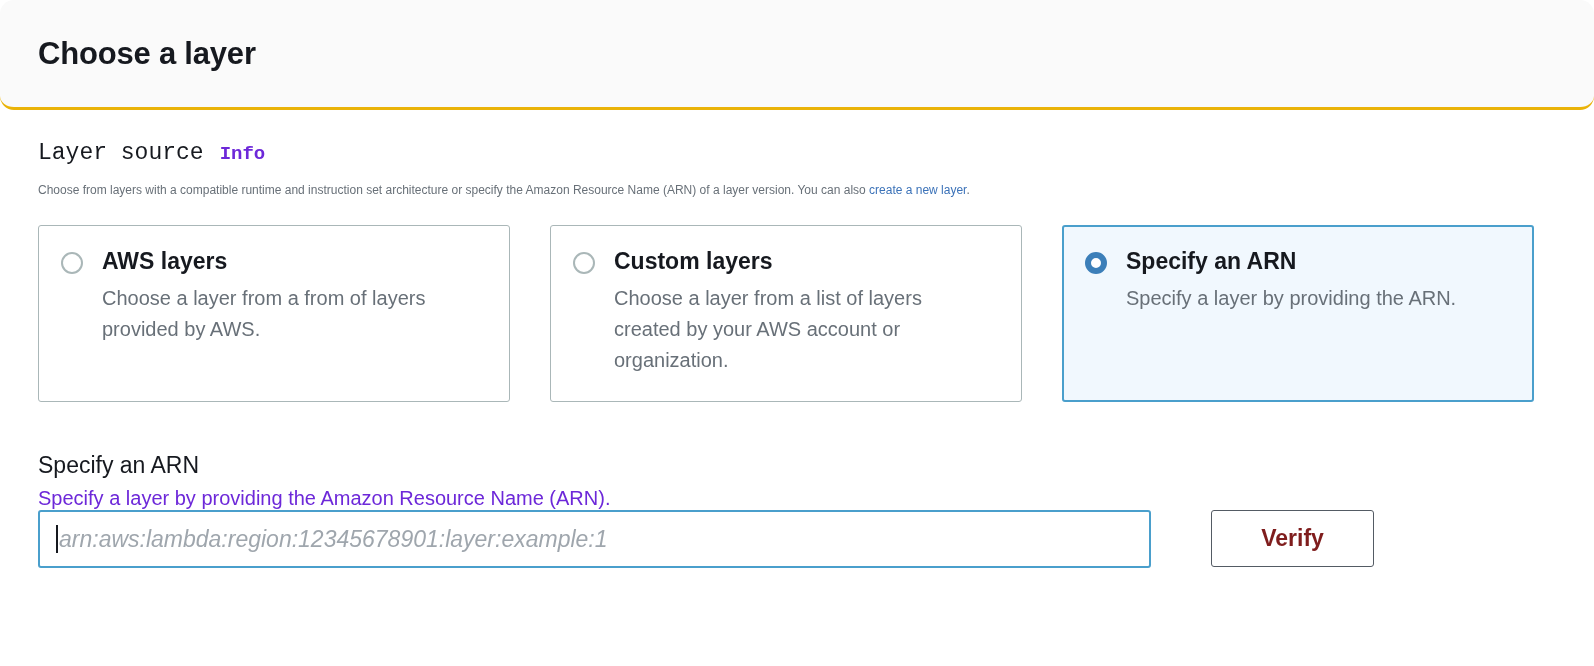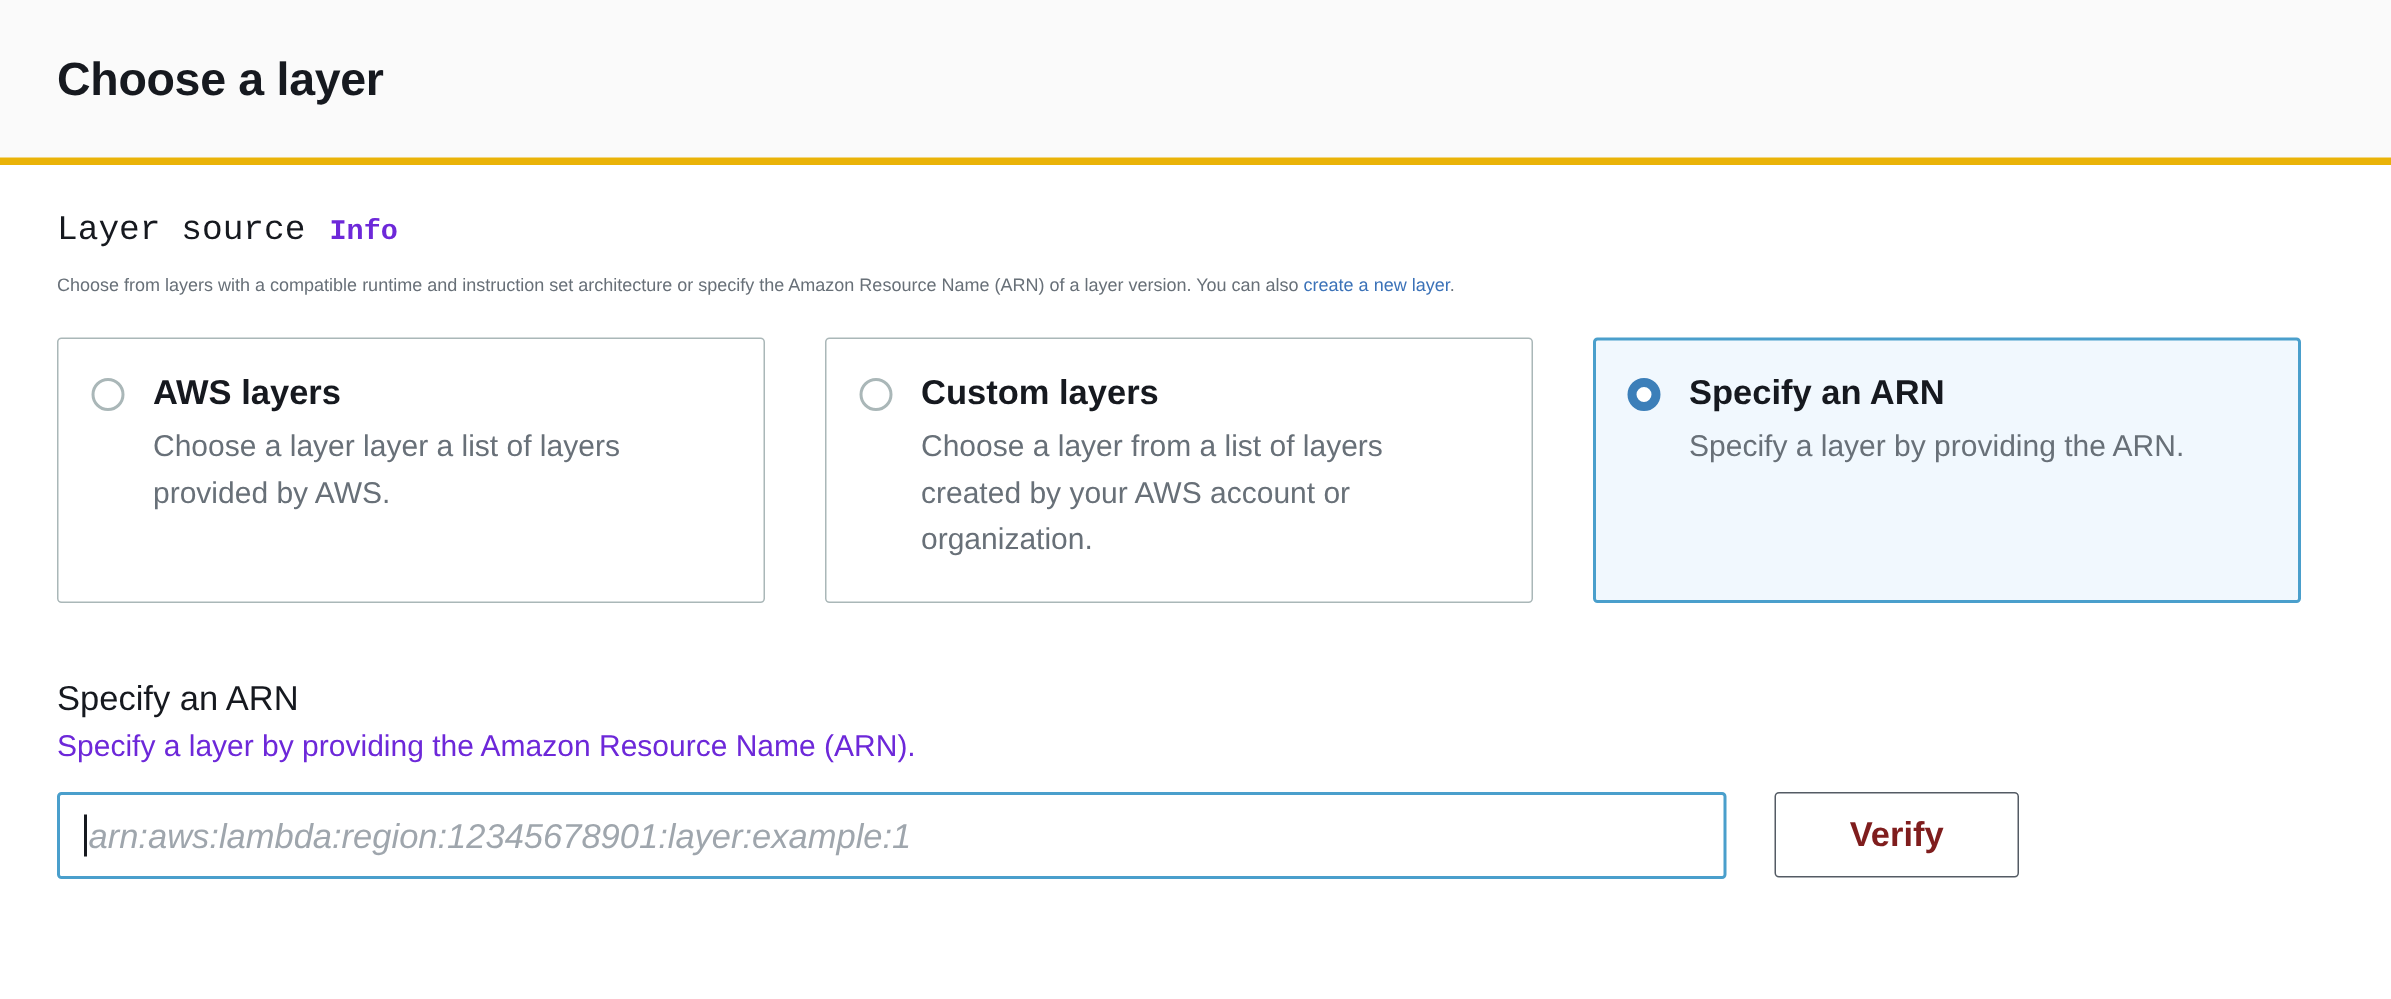--- a/index.html
+++ b/index.html
@@ -13,24 +13,25 @@
     font-family: "Liberation Sans", "DejaVu Sans", sans-serif;
     -webkit-font-smoothing: antialiased;
     overflow: hidden;
   }
 
   
   .modal-header {
     height: 110px;
     box-sizing: border-box;
     background: #fafafa;
-    border-bottom: 5px solid #eab308;
+    border-bottom: 3px solid #eab308;
     display: flex;
     align-items: center;
     padding: 0 38px;
+    border-radius: 14px;
   }
   .modal-title {
     font-size: 31px;
     font-weight: bold;
     color: #16191f;
     letter-spacing: -0.2px;
   }
 
   
   .modal-body {
@@ -132,24 +133,24 @@
     font-size: 23px;
     color: #16191f;
   }
   .arn-desc {
     margin-top: 8px;
     font-size: 20px;
     color: #6d28d9;
   }
 
   .arn-row {
-    margin-top: 18px;
+    margin-top: 0;
     display: flex;
     align-items: flex-start;
-    gap: 32px;
+    gap: 60px;
   }
   .arn-input {
     box-sizing: border-box;
     width: 1113px;
     height: 58px;
     border: 2px solid #4a9fcc;
     border-radius: 3px;
     background: #ffffff;
     display: flex;
     align-items: center;
@@ -205,21 +206,21 @@
   <div class="field-description">
     <span>Choose from layers with a compatible runtime and instruction set architecture or specify the Amazon Resource Name (ARN) of a layer version. You can also </span><span class="inline-link">create a new layer</span><span>.</span>
   </div>
 
   <div class="tile-row">
 
     <div class="tile">
       <span class="radio"></span>
       <div class="tile-text">
         <div class="tile-title">AWS layers</div>
-        <div class="tile-desc">Choose a layer layer a list of layers provided by AWS.</div>
+        <div class="tile-desc">Choose a layer from a from of layers provided by AWS.</div>
       </div>
     </div>
 
     <div class="tile">
       <span class="radio"></span>
       <div class="tile-text">
         <div class="tile-title">Custom layers</div>
         <div class="tile-desc">Choose a layer from a list of layers created by your AWS account or organization.</div>
       </div>
     </div>

